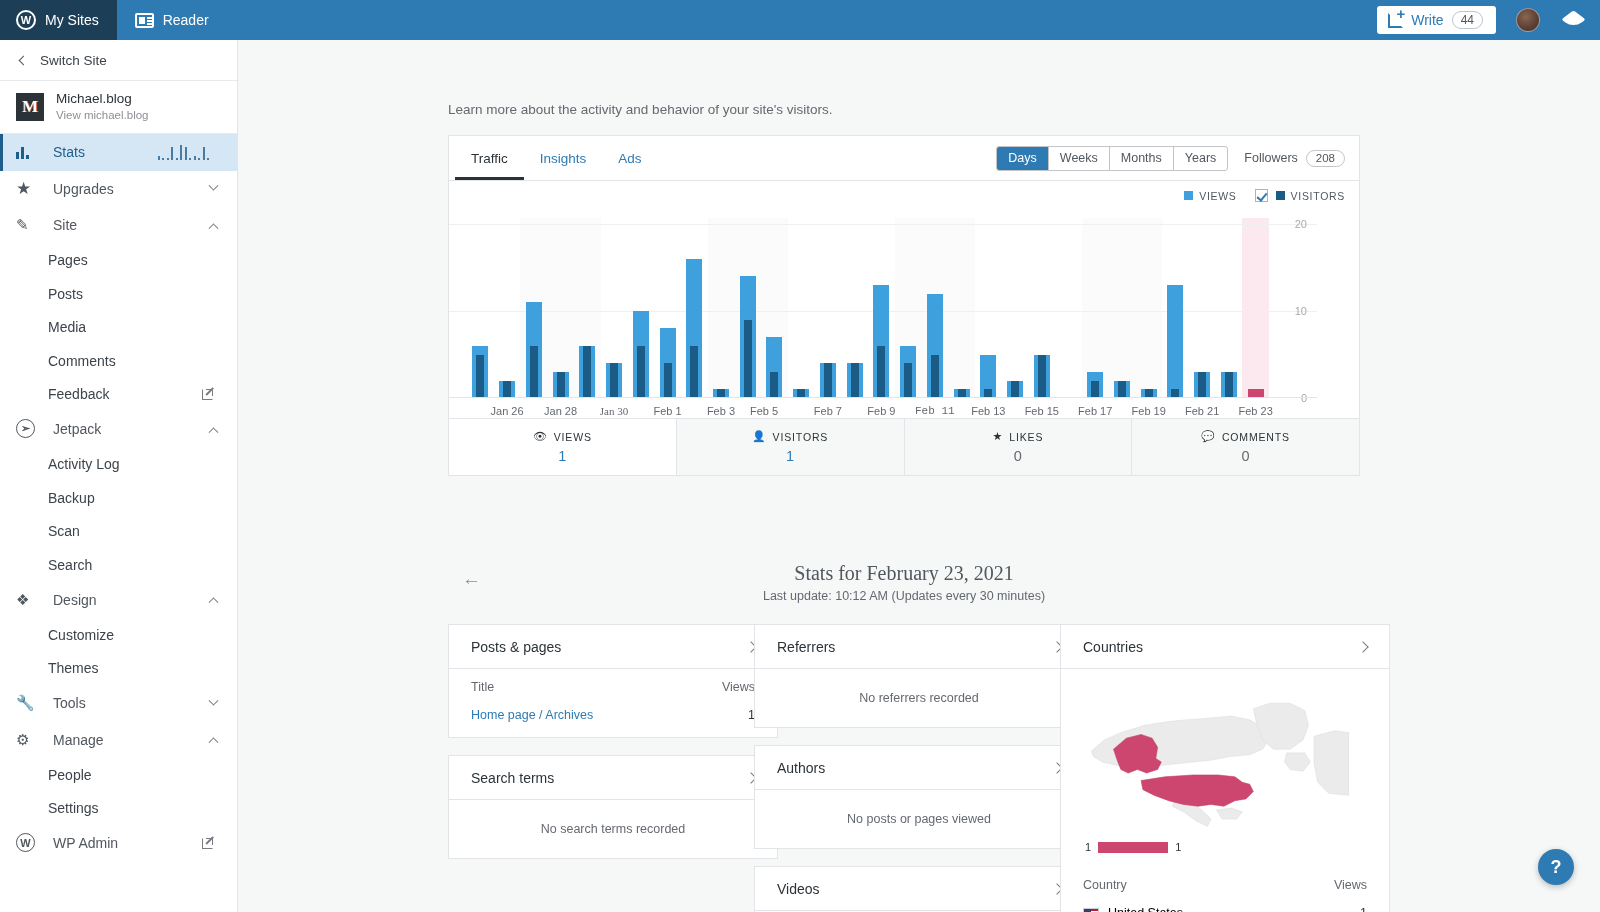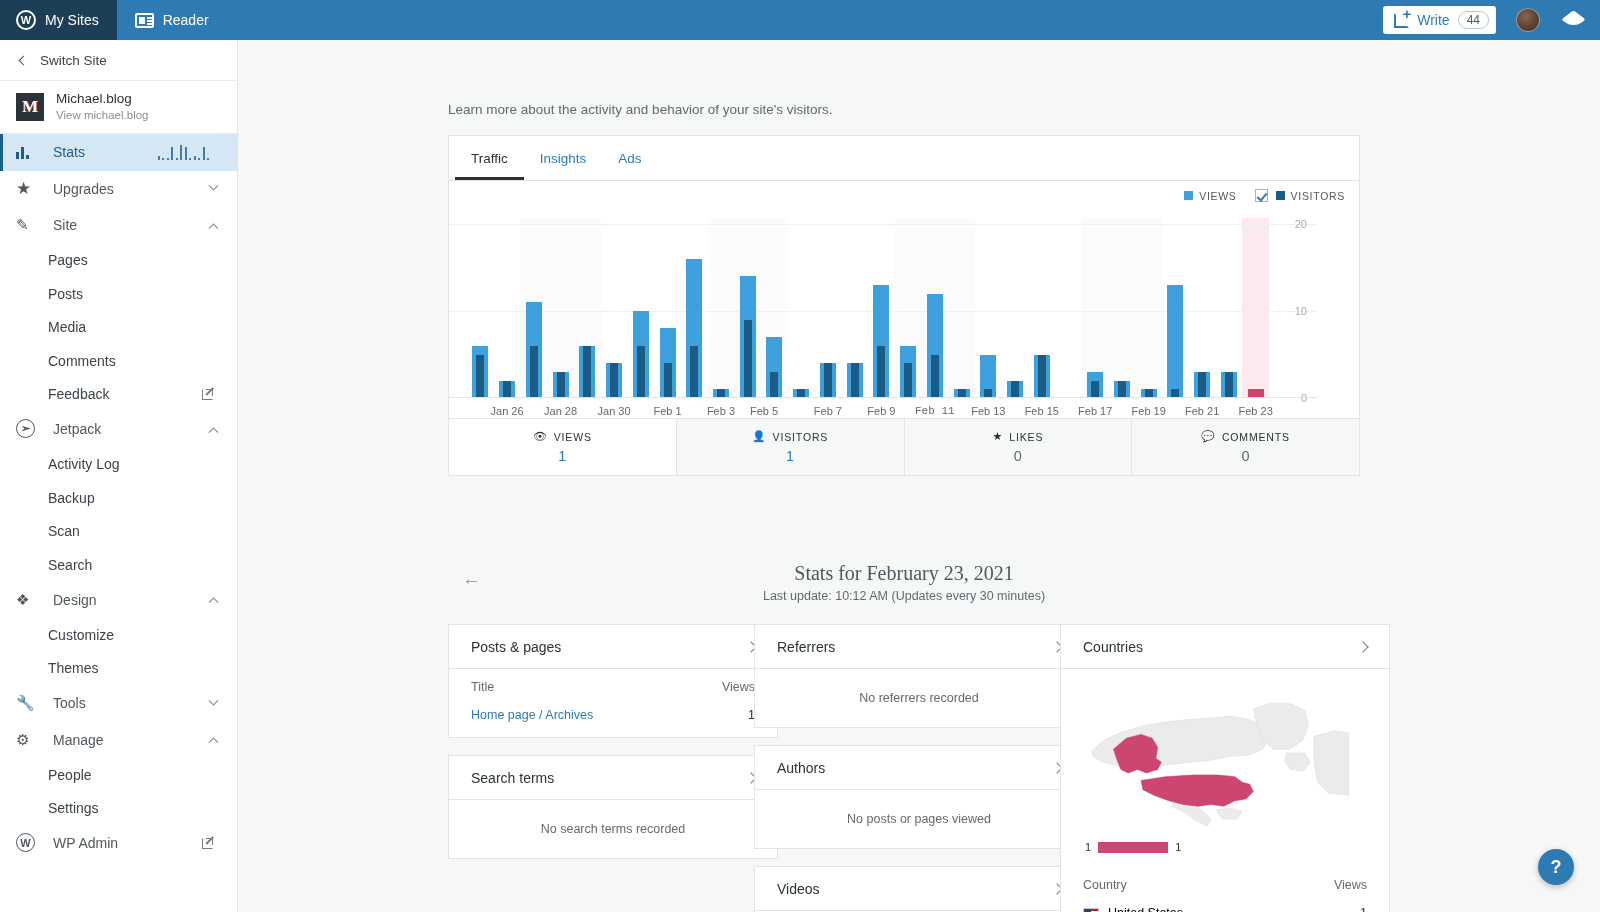--- a/index.html
+++ b/index.html
@@ -38,21 +38,21 @@
     width: 6px; height: 7px; background: #fff;
   }
   .reader-ico::after {
     content: ""; position: absolute; left: 10px; top: 2px;
     width: 5px; height: 2px; background: #fff;
     box-shadow: 0 3px 0 #fff, 0 6px 0 #fff;
   }
   .mb-right { margin-left: auto; display: flex; align-items: center; gap: 0; padding-right: 14px; }
   .write-btn {
     background: #fff; color: #2e7bb4; height: 28px; border-radius: 3px;
-    display: flex; align-items: center; gap: 8px; padding: 0 7px 0 11px;
+    display: flex; align-items: center; gap: 8px; padding: 0 13px 0 11px;
     font-size: 14px; margin-right: 20px;
   }
   .write-plus {
     width: 15px; height: 15px; border: 2px solid #2e7bb4;
     border-top-color: transparent; border-right-color: transparent;
     position: relative; flex: none;
   }
   .write-plus::after {
     content: "+"; position: absolute; right: -4px; top: -9px;
     font-size: 15px; font-weight: 700; line-height: 1;
@@ -462,20 +462,32 @@
         <div class="tab active">
           <span>Traffic</span>
         </div>
         <div class="tab">
           <span>Insights</span>
         </div>
         <div class="tab">
           <span>Ads</span>
         </div>
       </div>
+    <div class="nav-right">
+      <div class="seg" id="periodseg">
+          <div class="on">Days</div>
+          <div class="">Weeks</div>
+          <div class="">Months</div>
+          <div class="">Years</div>
+        </div>
+      <div class="followers">
+        <span>Followers</span>
+        <span class="cnt">208</span>
+      </div>
+    </div>
   </div>
 
   <div id="chartcard">
     <div class="legend">
       <span class="li">
         <span class="sw" style="background:#3ea1dd"></span>
         <span>VIEWS</span>
       </span>
       <span class="li">
         <span class="cbx"></span>
@@ -610,21 +622,21 @@
         <div class="bar-g" style="left: 771.9px; width: 16px; height: 180px;">
           <div class="bar-v" style="height: 26.1px;"></div>
           <div class="bar-s" style="height: 26.1px; width: 8px; left: 4px;"></div>
         </div>
         <div class="bar-g" style="left: 798.633px; width: 16px; height: 180px;">
           <div class="bar-today" style="height: 8.7px;"></div>
         </div>
         <div class="axis-line"></div>
         <div class="xlab" style="left: 58.1px; top: 187px;">Jan 26</div>
         <div class="xlab" style="left: 111.567px; top: 187px;">Jan 28</div>
-        <div class="xlab" style="left: 165.033px; top: 187px;">Jan 30</div>
+        <div class="xlab" style="left: 165.033px; top: 187px; font-family: Liberation Serif, serif;">Jan 30</div>
         <div class="xlab" style="left: 218.5px; top: 187px;">Feb 1</div>
         <div class="xlab" style="left: 271.967px; top: 187px;">Feb 3</div>
         <div class="xlab" style="left: 315px; top: 187px;">Feb 5</div>
         <div class="xlab" style="left: 378.9px; top: 187px;">Feb 7</div>
         <div class="xlab" style="left: 432.367px; top: 187px;">Feb 9</div>
         <div class="xlab" style="left: 485.833px; top: 187px; font-family: Liberation Mono, monospace;">Feb 11</div>
         <div class="xlab" style="left: 539.3px; top: 187px;">Feb 13</div>
         <div class="xlab" style="left: 592.767px; top: 187px;">Feb 15</div>
         <div class="xlab" style="left: 646.233px; top: 187px;">Feb 17</div>
         <div class="xlab" style="left: 699.7px; top: 187px;">Feb 19</div>

